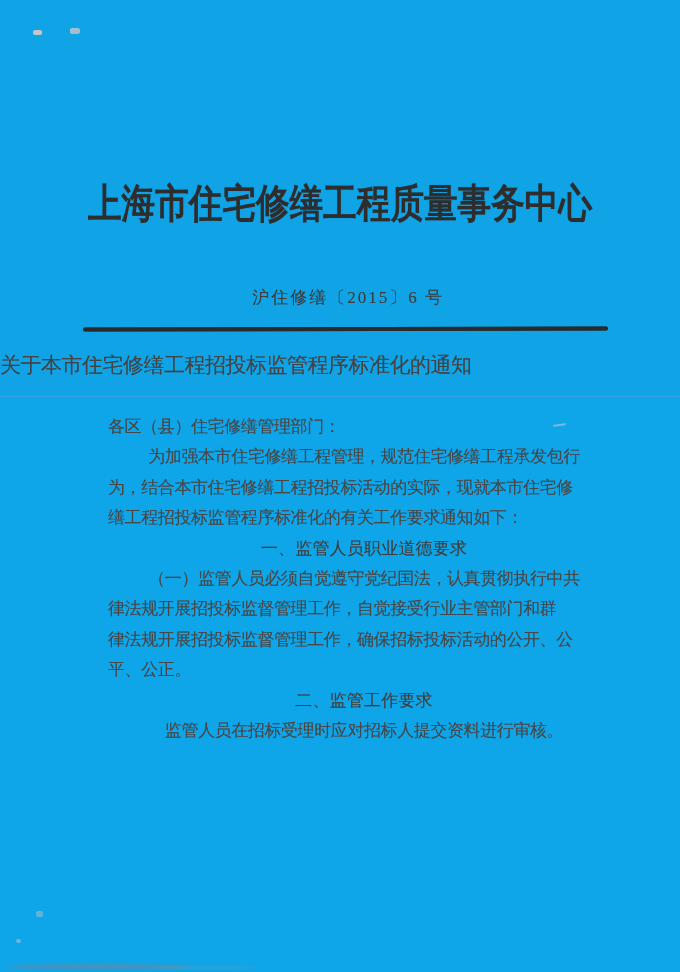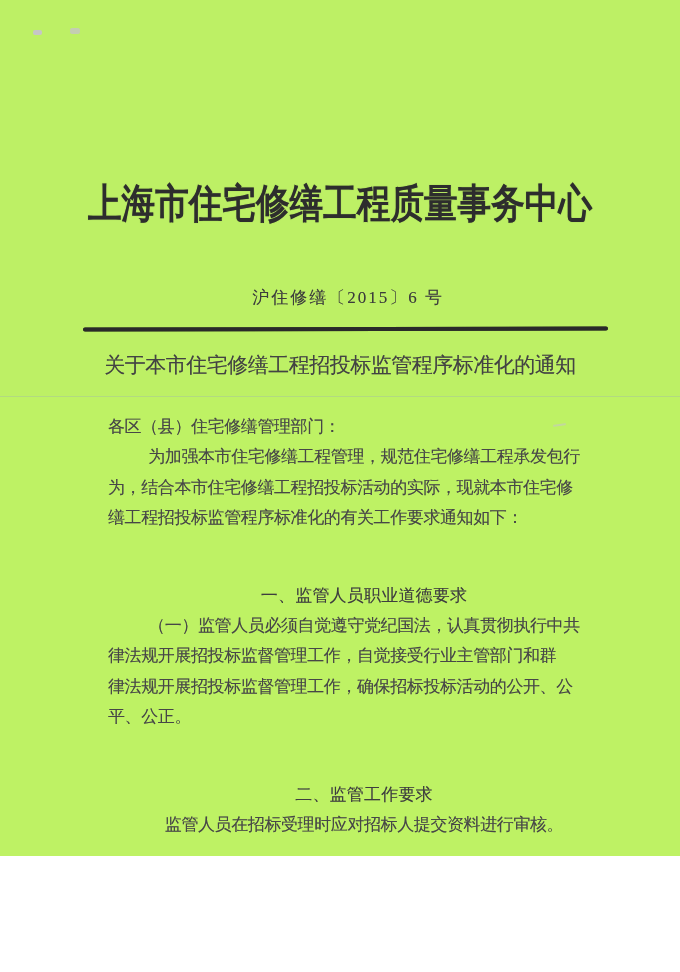--- a/index.html
+++ b/index.html
@@ -3,22 +3,22 @@
 <meta charset="utf-8">
 <style>
   html, body {
     margin: 0;
     padding: 0;
     background: #ffffff;
   }
   .page {
     position: relative;
     width: 680px;
-    height: 856px;
-    background: #bef264;
+    height: 972px;
+    background: #0ea5e9;
     overflow: hidden;
     font-family: "Liberation Serif", "DejaVu Serif", serif;
   }
   
   .scan-band-top {
     position: absolute;
     left: 0; top: 0;
     width: 680px; height: 397px;
     background: rgba(130,140,170,0.02);
   }
@@ -58,21 +58,20 @@
     width: 525px; height: 4px;
     background: #2a2a2a;
     border-radius: 2px;
     transform: rotate(-0.12deg);
     box-shadow: 0 0 0.5px rgba(0,0,0,0.6);
   }
   .subject {
     position: absolute;
     left: 0; top: 351px;
     width: 680px;
-    text-align: center;
     font-size: 21px;
     font-weight: 500;
     font-family: "Liberation Sans", "DejaVu Sans", sans-serif;
     color: #434343;
     letter-spacing: -0.5px;
     white-space: nowrap;
     text-shadow: 0 0 0.6px rgba(70,70,70,0.45);
   }
   .body-text {
     position: absolute;
@@ -84,21 +83,20 @@
     color: #474747;
     text-shadow: 0 0 0.6px rgba(80,80,80,0.45);
   }
   .line { white-space: nowrap; }
   .ind  { padding-left: 34px; text-align: center; }
   .sec-heading {
     font-family: "Liberation Sans", "DejaVu Sans", sans-serif;
     font-weight: 500;
     color: #3e3e3e;
     letter-spacing: 0.2px;
-    margin-top: 47px;
   }
   .sub-heading {
     font-weight: 700;
     color: #3e3e3e;
   }
   
   .speck {
     position: absolute;
     background: #c6c6c6;
     border-radius: 2px;

